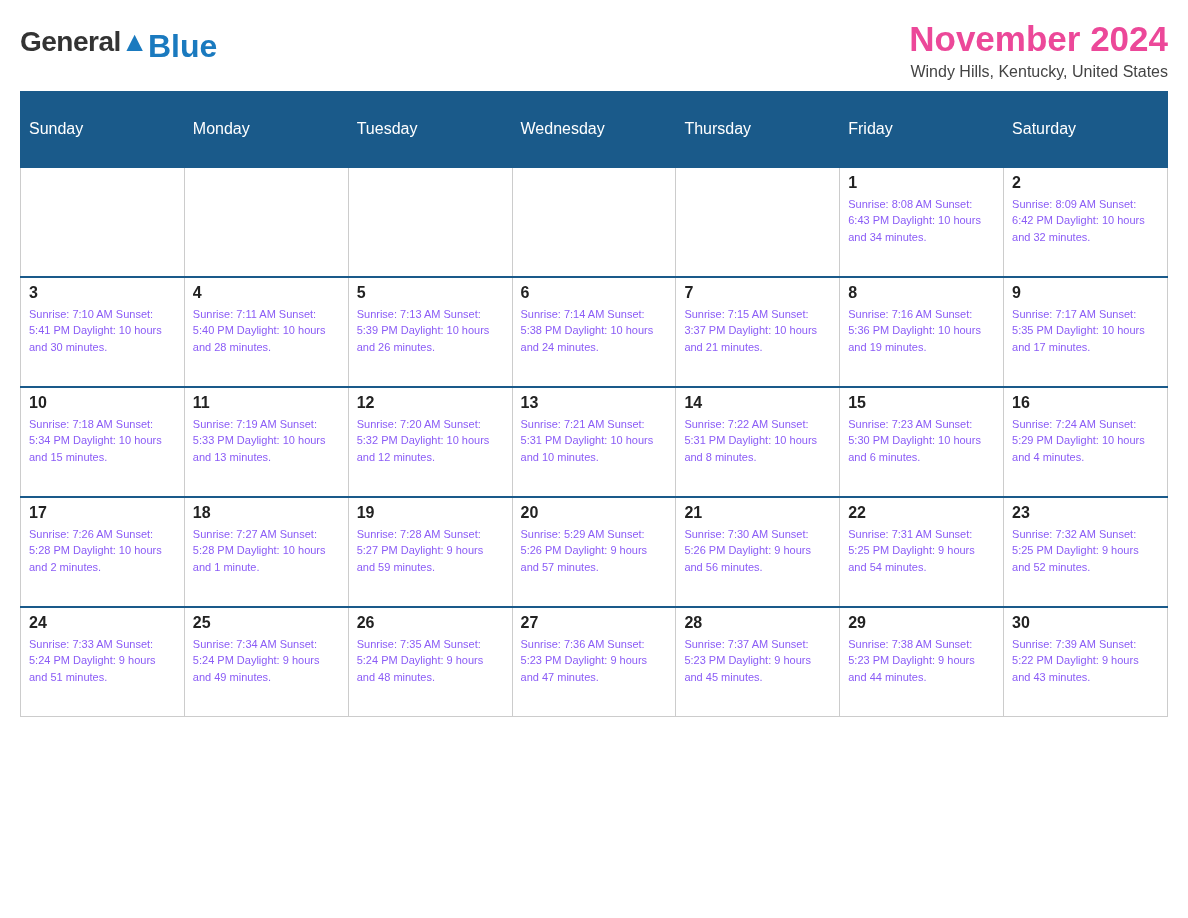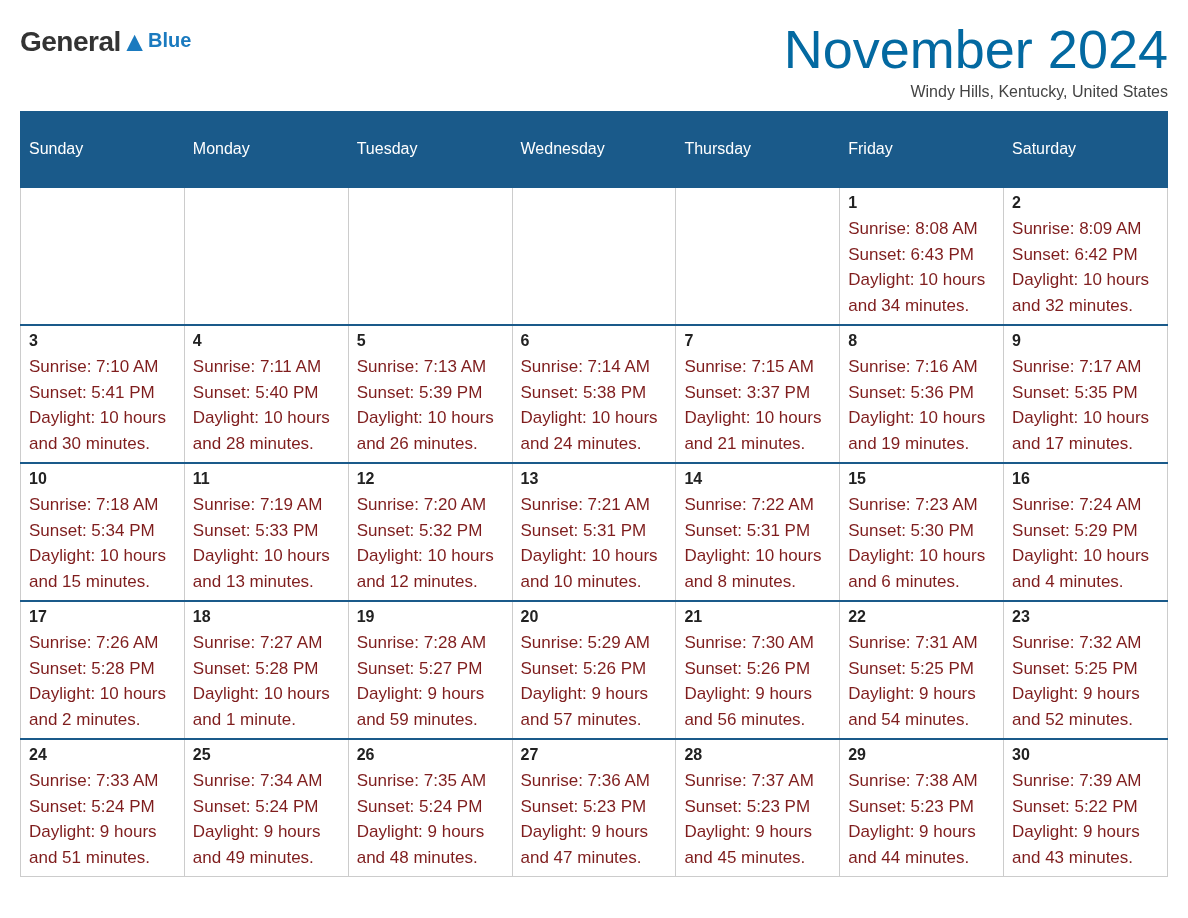--- a/index.html
+++ b/index.html
@@ -26,33 +26,33 @@
       font-size: 28px;
       font-weight: bold;
       color: #333;
       letter-spacing: -0.5px;
       line-height: 1;
     }
     .logo-general span {
       color: #1a7abf;
     }
     .logo-blue {
-      font-size: 20px;
+      font-size: 32px;
       font-weight: bold;
       color: #1a7abf;
       line-height: 1;
       margin-top: 2px;
     }
     .title-section {
       text-align: right;
     }
     .main-title {
-      font-size: 54px;
-      font-weight: normal;
-      color: #0369a1;
+      font-size: 35px;
+      font-weight: bold;
+      color: #ec4899;
       line-height: 1.1;
     }
     .subtitle {
       font-size: 16px;
       color: #444;
       margin-top: 4px;
     }
     .calendar {
       width: 100%;
       border-collapse: collapse;
@@ -80,22 +80,22 @@
       border-top: 2px solid #1a5a8a;
     }
     .day-number {
       font-size: 16px;
       font-weight: bold;
       color: #222;
       display: block;
       margin-bottom: 4px;
     }
     .day-info {
-      font-size: 17px;
-      color: #7f1d1d;
+      font-size: 11px;
+      color: #8b5cf6;
       line-height: 1.5;
     }
     .empty-cell {
       background: #fff;
     }
   </style>
 </head>
 <body>
 
 <div class="header">

